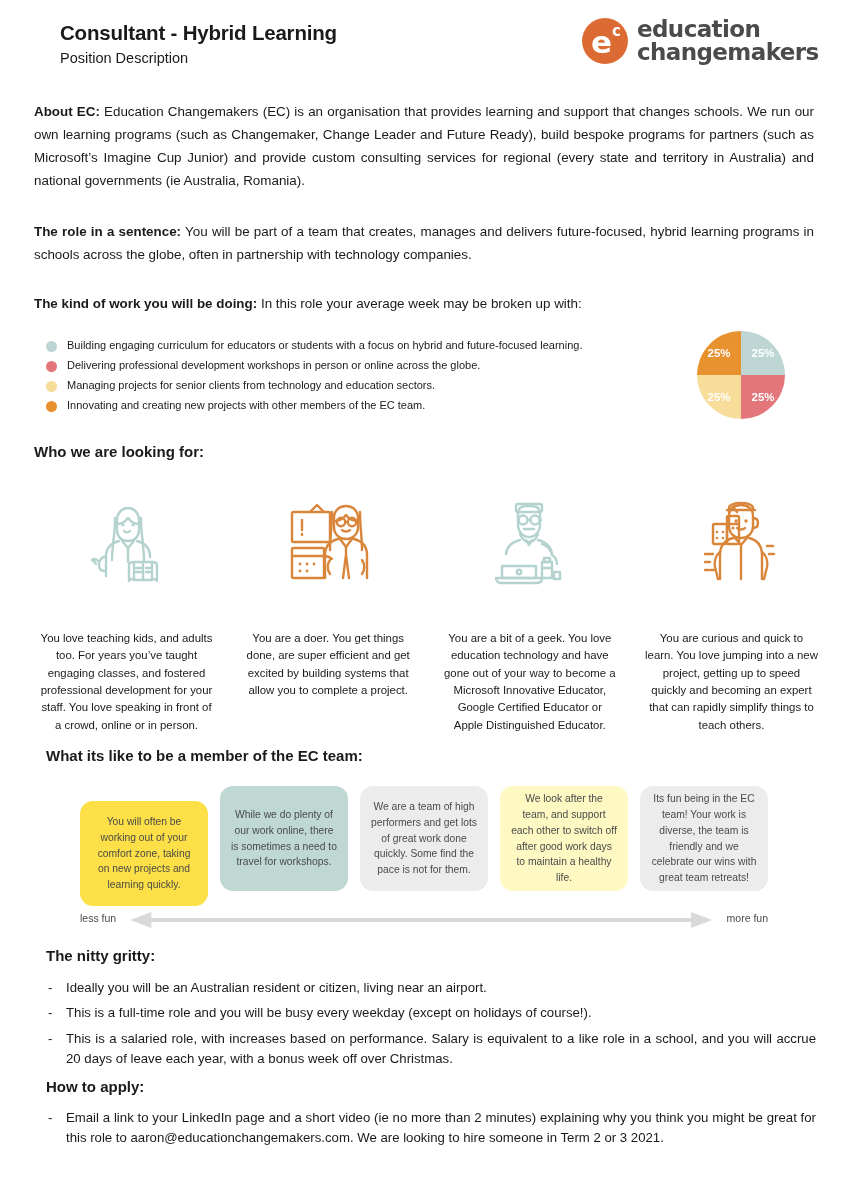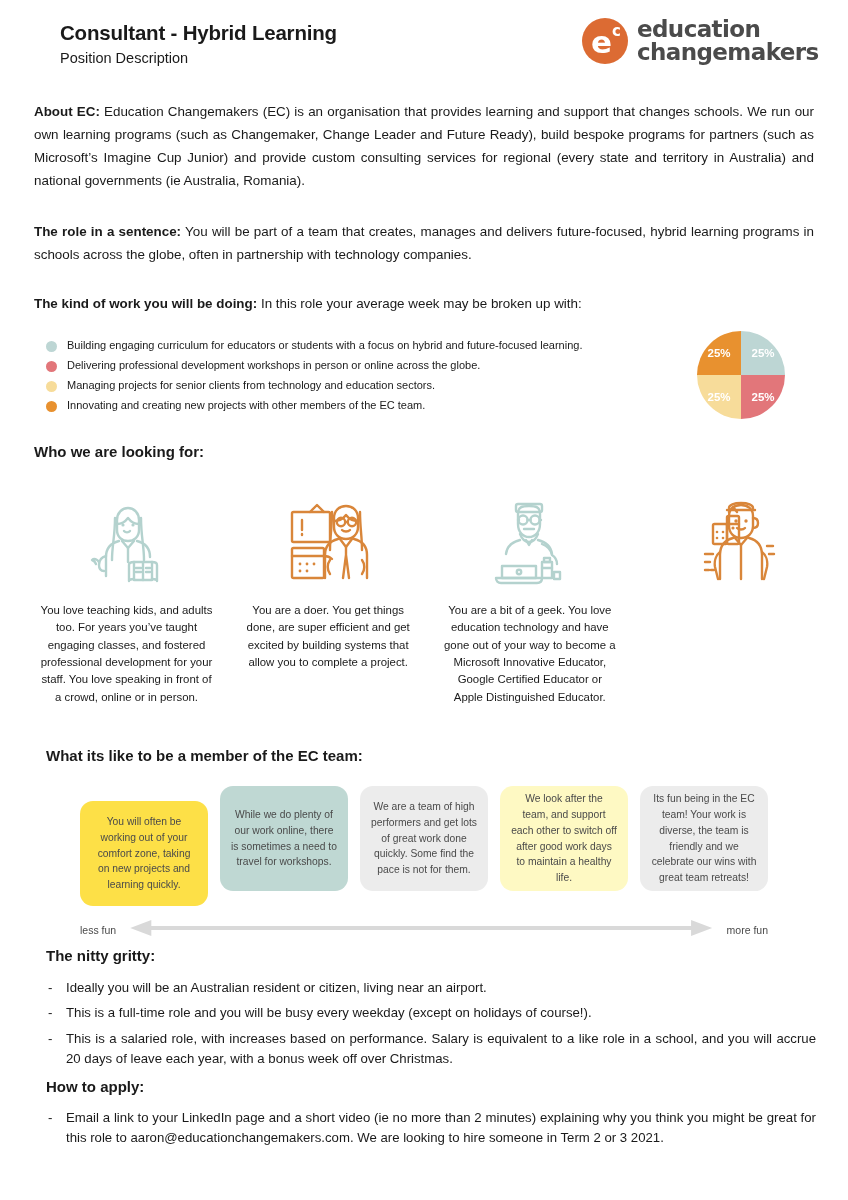--- a/index.html
+++ b/index.html
@@ -196,20 +196,21 @@
     top: 490px;
     width: 790px;
     display: flex;
     justify-content: space-between;
   }
   .persona {
     width: 185px;
     display: flex;
     flex-direction: column;
     align-items: center;
+    gap: 28px;
   }
   .persona-icon {
     height: 100px;
     display: flex;
     align-items: flex-end;
     justify-content: center;
   }
   .persona-text {
     margin-top: 12px;
     font-size: 11.4px;
@@ -245,21 +246,21 @@
     color: #4a4a4a;
   }
 
   .scale-bar {
     position: absolute;
     left: 80px;
     top: 912px;
     width: 688px;
     height: 24px;
     display: flex;
-    align-items: flex-end;
+    align-items: flex-start;
     gap: 10px;
   }
   .scale-label {
     font-size: 10.5px;
     color: #4a4a4a;
     white-space: nowrap;
   }
   .scale-arrow { flex: 1; height: 16px; }
 
   
@@ -449,20 +450,21 @@
           <path d="M46 18l4-5 4 5"></path>
           <circle cx="50" cy="34" r="1.6" fill="#D9863A" stroke="none"></circle>
           <circle cx="34" cy="38" r="1.3" fill="#D9863A" stroke="none"></circle>
           <circle cx="40" cy="38" r="1.3" fill="#D9863A" stroke="none"></circle>
           <circle cx="34" cy="44" r="1.3" fill="#D9863A" stroke="none"></circle>
           <circle cx="40" cy="44" r="1.3" fill="#D9863A" stroke="none"></circle>
           <path d="M22 60h8M22 68h5M22 76h4M28 76h3"></path>
           <path d="M84 52h6M86 60h5"></path>
         </svg>
       </div>
+      <div class="persona-text">You are curious and quick to learn. You love jumping into a new project, getting up to speed quickly and becoming an expert that can rapidly simplify things to teach others.</div>
     </div>
 
   </div>
 
   <div class="sec-head h-team">What its like to be a member of the EC team:</div>
 
   <div class="cards-row">
     <div class="card" style="background-color: #fde047; margin-top: 15px;">
       <div class="card-text">You will often be working out of your comfort zone, taking on new projects and learning quickly.</div>
     </div>

